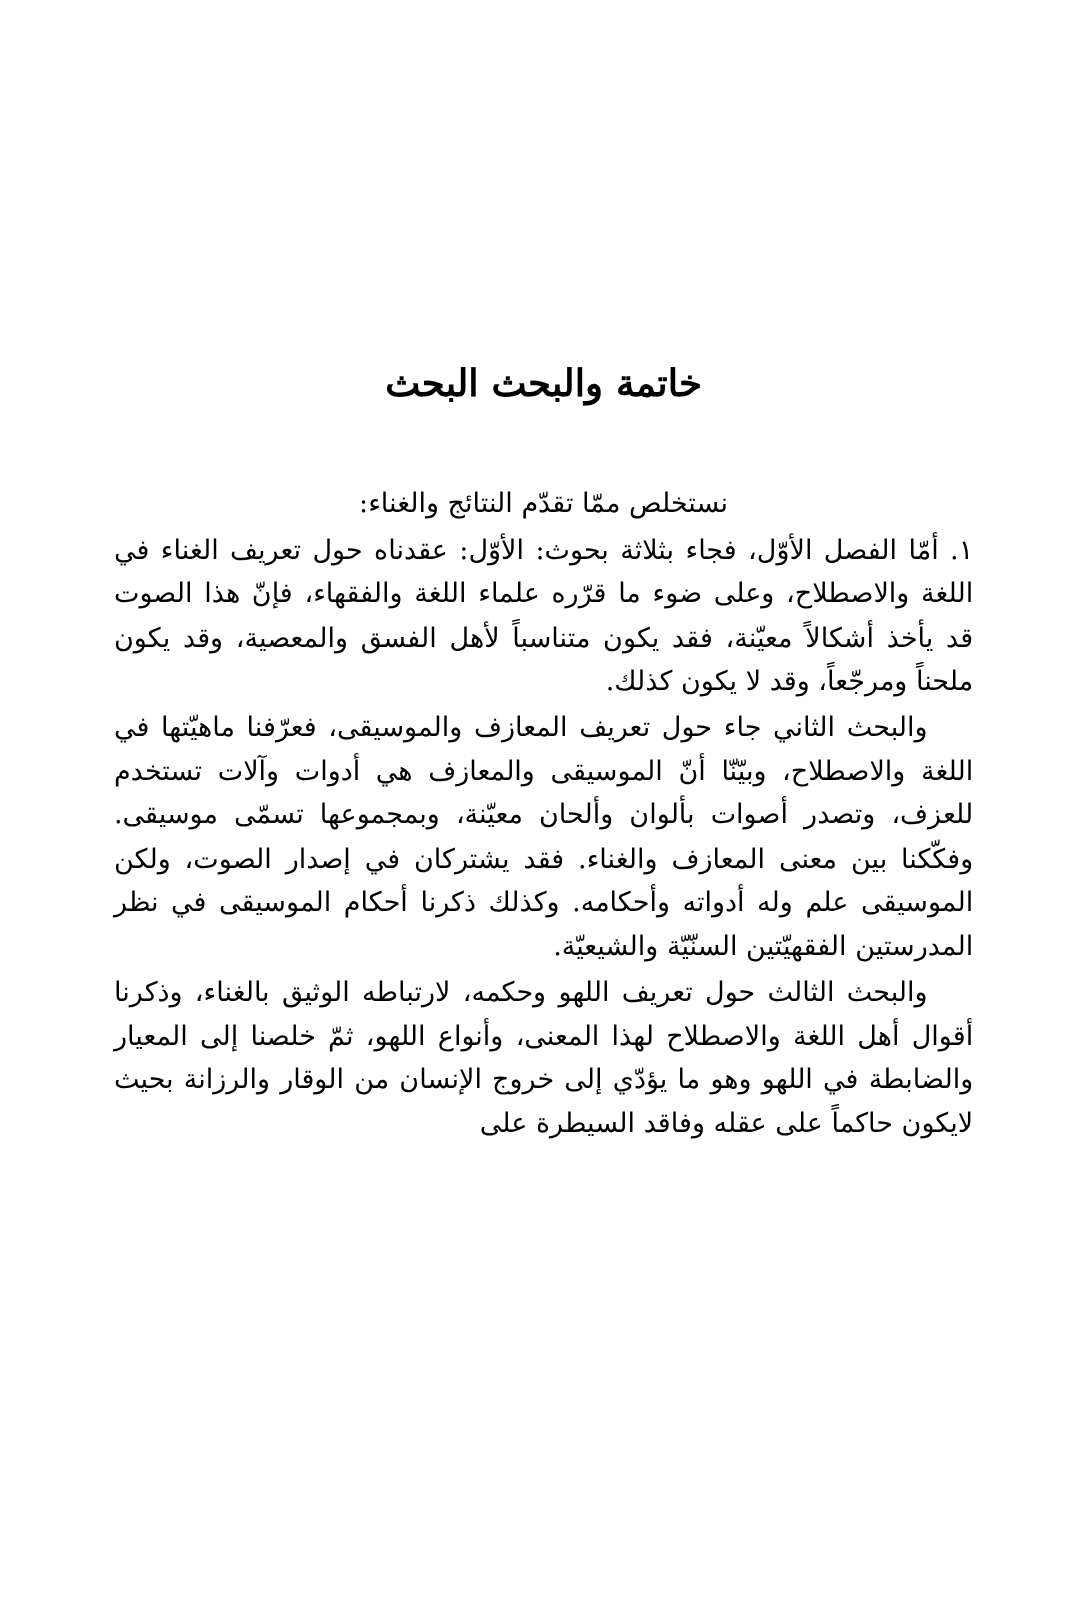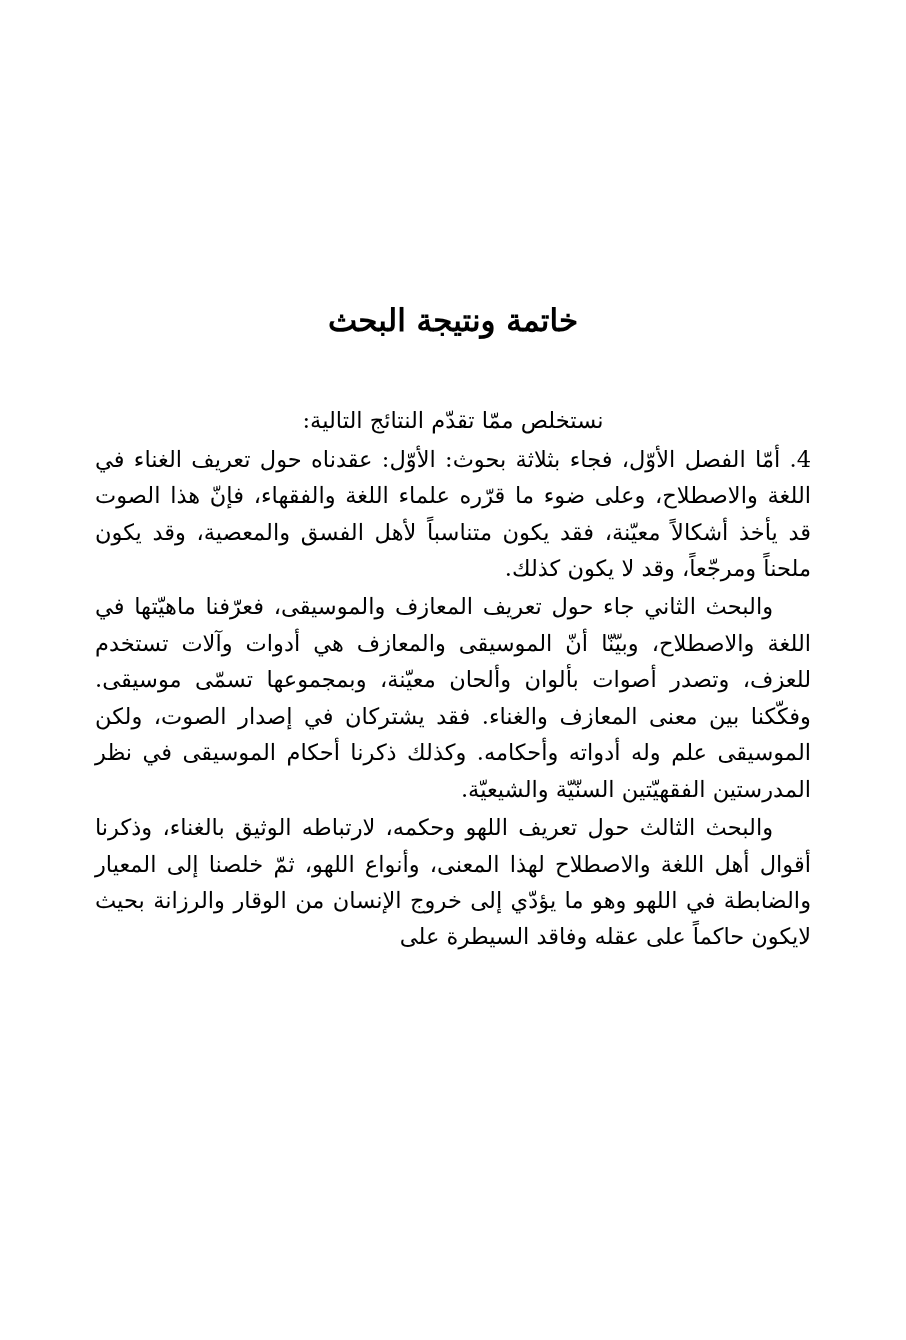--- a/index.html
+++ b/index.html
@@ -49,22 +49,22 @@
   }
   p.para:last-child {
     margin-bottom: 16px;
   }
 </style>
 </head>
 <body>
 
 <div class="page">
 
-  <h1 class="doc-title">خاتمة ونتيجة البحث</h1>
+  <h1 class="doc-title">خاتمة والبحث البحث</h1>
 
   <div class="body-block">
-    <p class="para lead">نستخلص ممّا تقدّم النتائج التالية:</p>
-    <p class="para">4. أمّا الفصل الأوّل، فجاء بثلاثة بحوث: الأوّل: عقدناه حول تعريف الغناء في اللغة والاصطلاح، وعلى ضوء ما قرّره علماء اللغة والفقهاء، فإنّ هذا الصوت قد يأخذ أشكالاً معيّنة، فقد يكون متناسباً لأهل الفسق والمعصية، وقد يكون ملحناً ومرجّعاً، وقد لا يكون كذلك.</p>
+    <p class="para lead">نستخلص ممّا تقدّم النتائج والغناء:</p>
+    <p class="para">١. أمّا الفصل الأوّل، فجاء بثلاثة بحوث: الأوّل: عقدناه حول تعريف الغناء في اللغة والاصطلاح، وعلى ضوء ما قرّره علماء اللغة والفقهاء، فإنّ هذا الصوت قد يأخذ أشكالاً معيّنة، فقد يكون متناسباً لأهل الفسق والمعصية، وقد يكون ملحناً ومرجّعاً، وقد لا يكون كذلك.</p>
     <p class="para indent">والبحث الثاني جاء حول تعريف المعازف والموسيقى، فعرّفنا ماهيّتها في اللغة والاصطلاح، وبيّنّا أنّ الموسيقى والمعازف هي أدوات وآلات تستخدم للعزف، وتصدر أصوات بألوان وألحان معيّنة، وبمجموعها تسمّى موسيقى. وفكّكنا بين معنى المعازف والغناء. فقد يشتركان في إصدار الصوت، ولكن الموسيقى علم وله أدواته وأحكامه. وكذلك ذكرنا أحكام الموسيقى في نظر المدرستين الفقهيّتين السنّيّة والشيعيّة.</p>
     <p class="para indent">والبحث الثالث حول تعريف اللهو وحكمه، لارتباطه الوثيق بالغناء، وذكرنا أقوال أهل اللغة والاصطلاح لهذا المعنى، وأنواع اللهو، ثمّ خلصنا إلى المعيار والضابطة في اللهو وهو ما يؤدّي إلى خروج الإنسان من الوقار والرزانة بحيث لايكون حاكماً على عقله وفاقد السيطرة على</p>
   </div>
 
 </div>
 
 </body></html>

